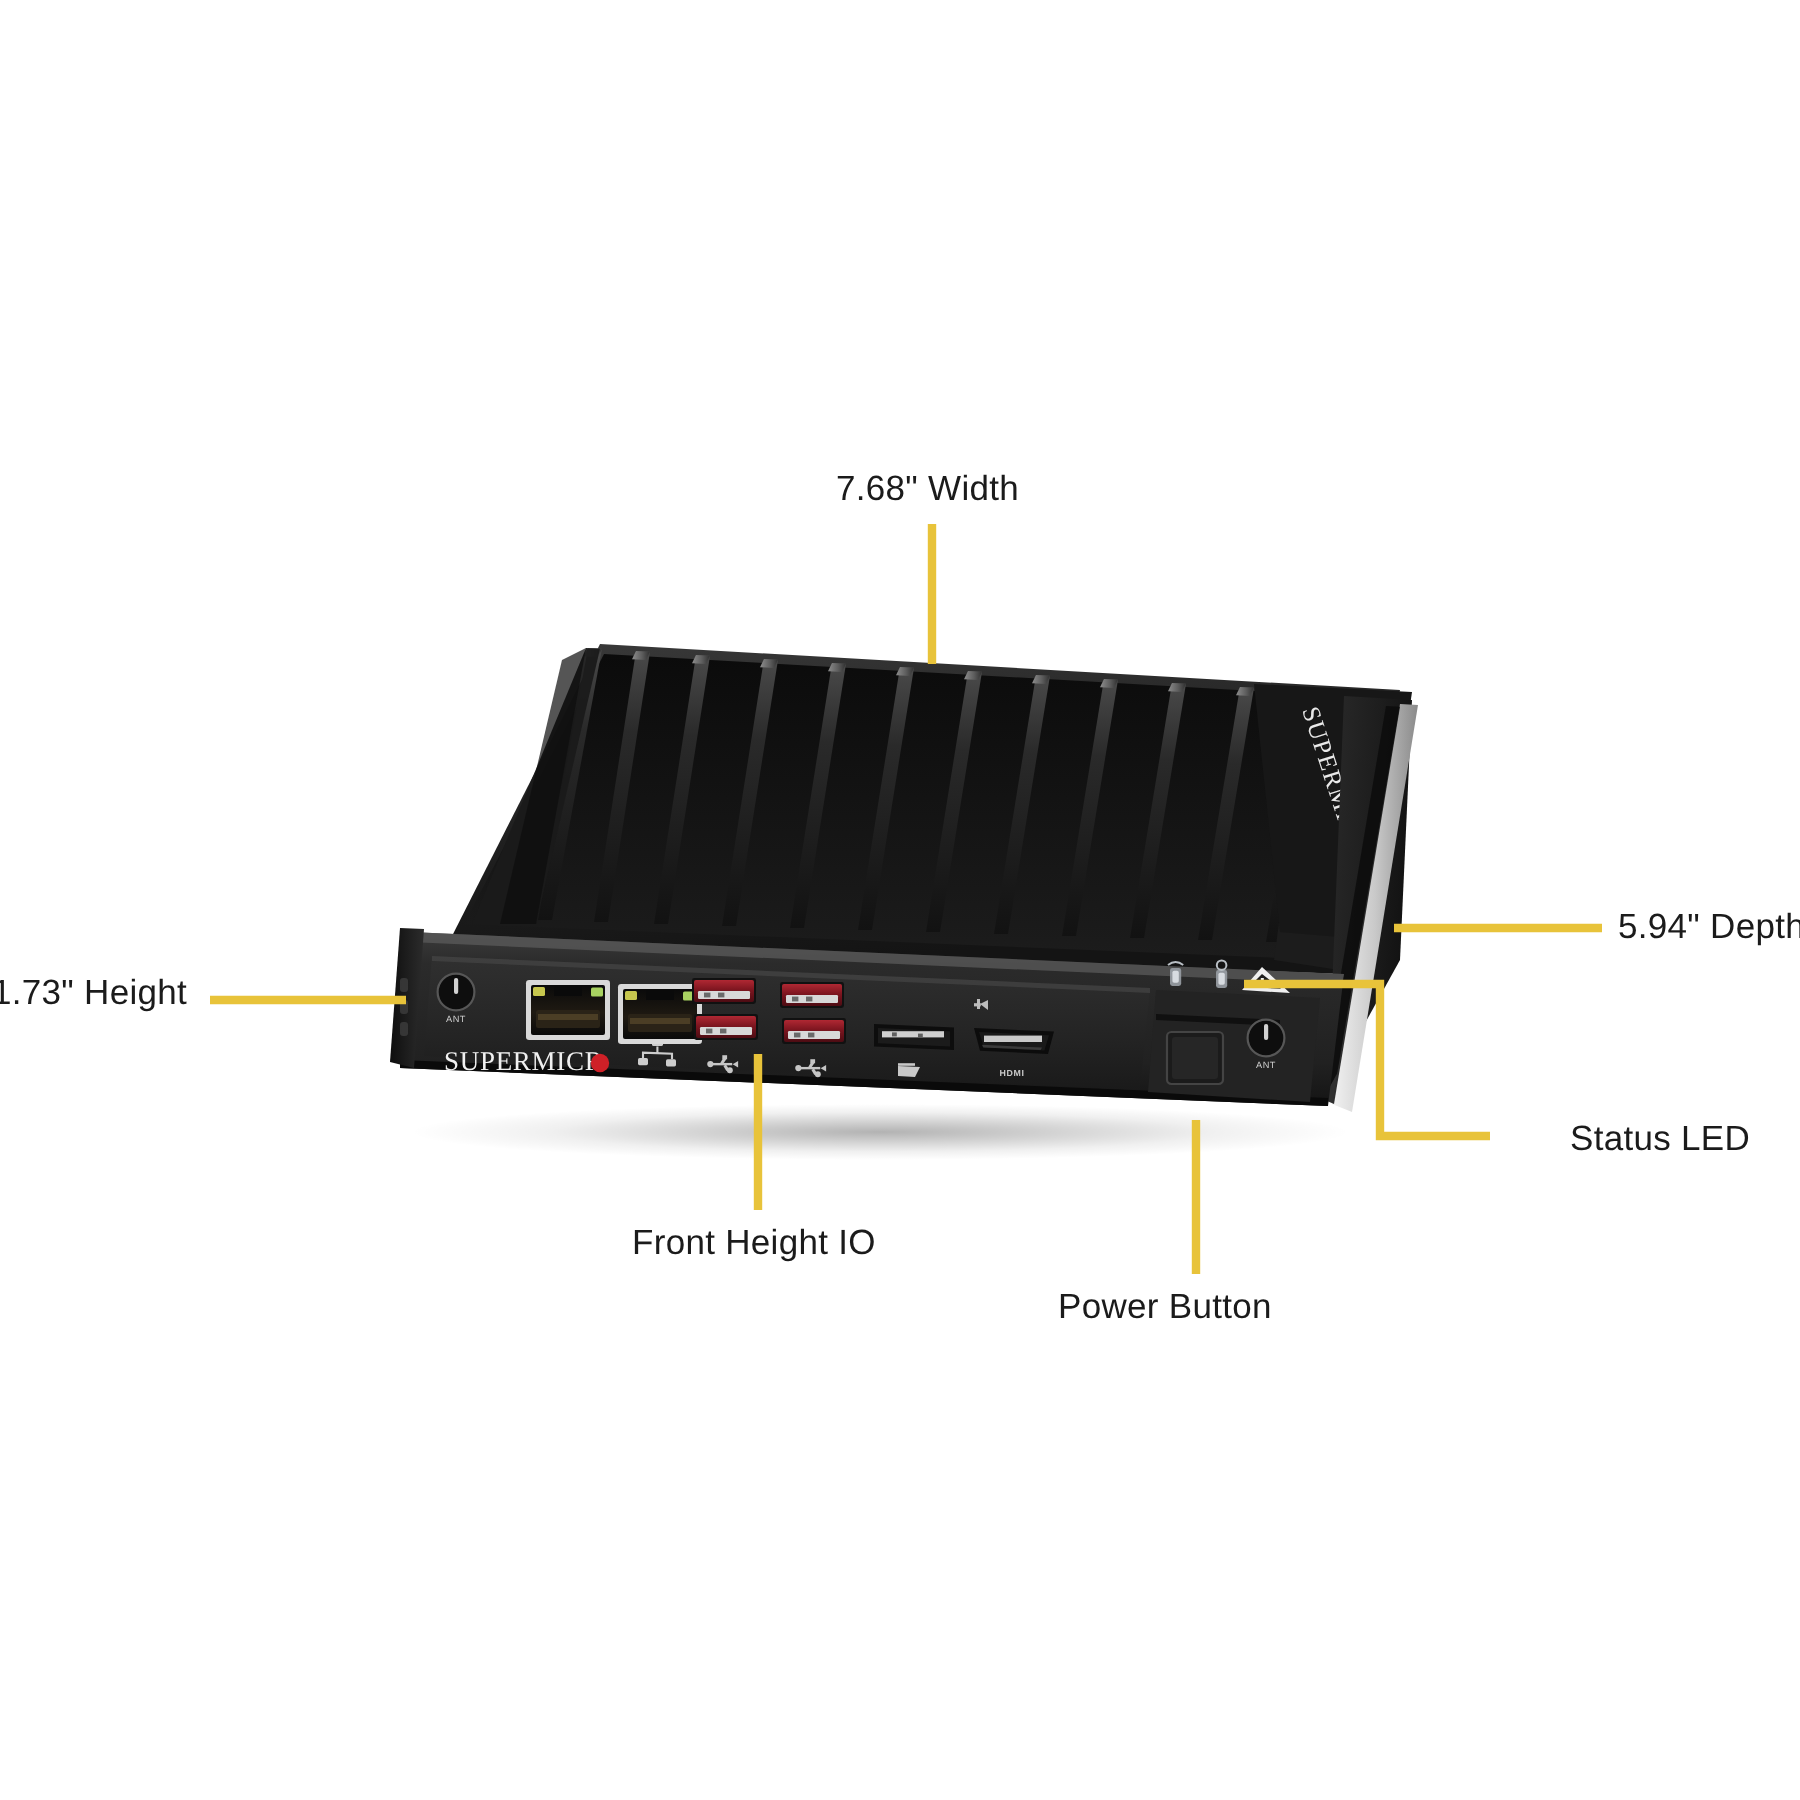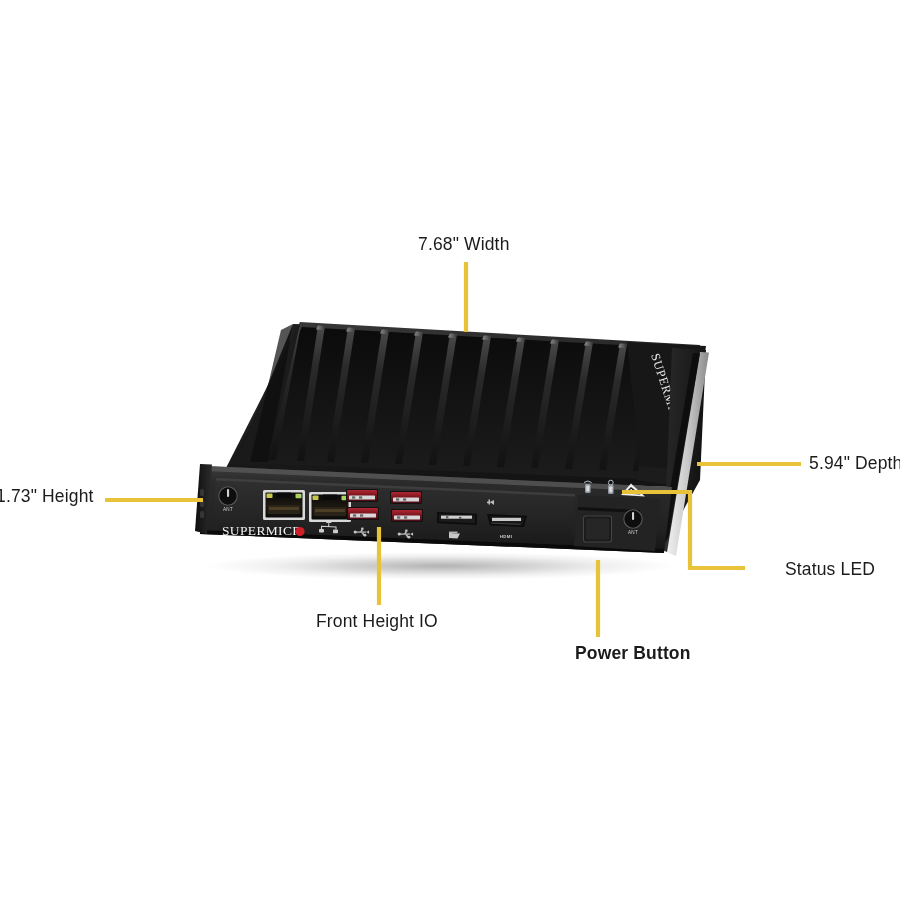--- a/index.html
+++ b/index.html
@@ -47,21 +47,21 @@
     white-space: nowrap;
     line-height: 1;
     user-select: none;
   }
 
   .lbl-width      { left: 418px; top: 236px; }
   .lbl-depth      { left: 809px; top: 455px; }
   .lbl-height     { left: -4px;  top: 488px; }
   .lbl-statusled  { left: 753px; top: 561px; margin-left: 32px; }
   .lbl-frontio    { left: 316px; top: 613px; }
-  .lbl-powerbtn   { left: 575px; top: 645px; font-weight: bold; }
+  .lbl-powerbtn   { left: 529px; top: 645px; }
 </style>
 </head>
 <body>
 
 <div id="stage">
 
   <svg id="artwork" viewBox="0 0 900 900" xmlns="http://www.w3.org/2000/svg">
 
     <defs>
 

